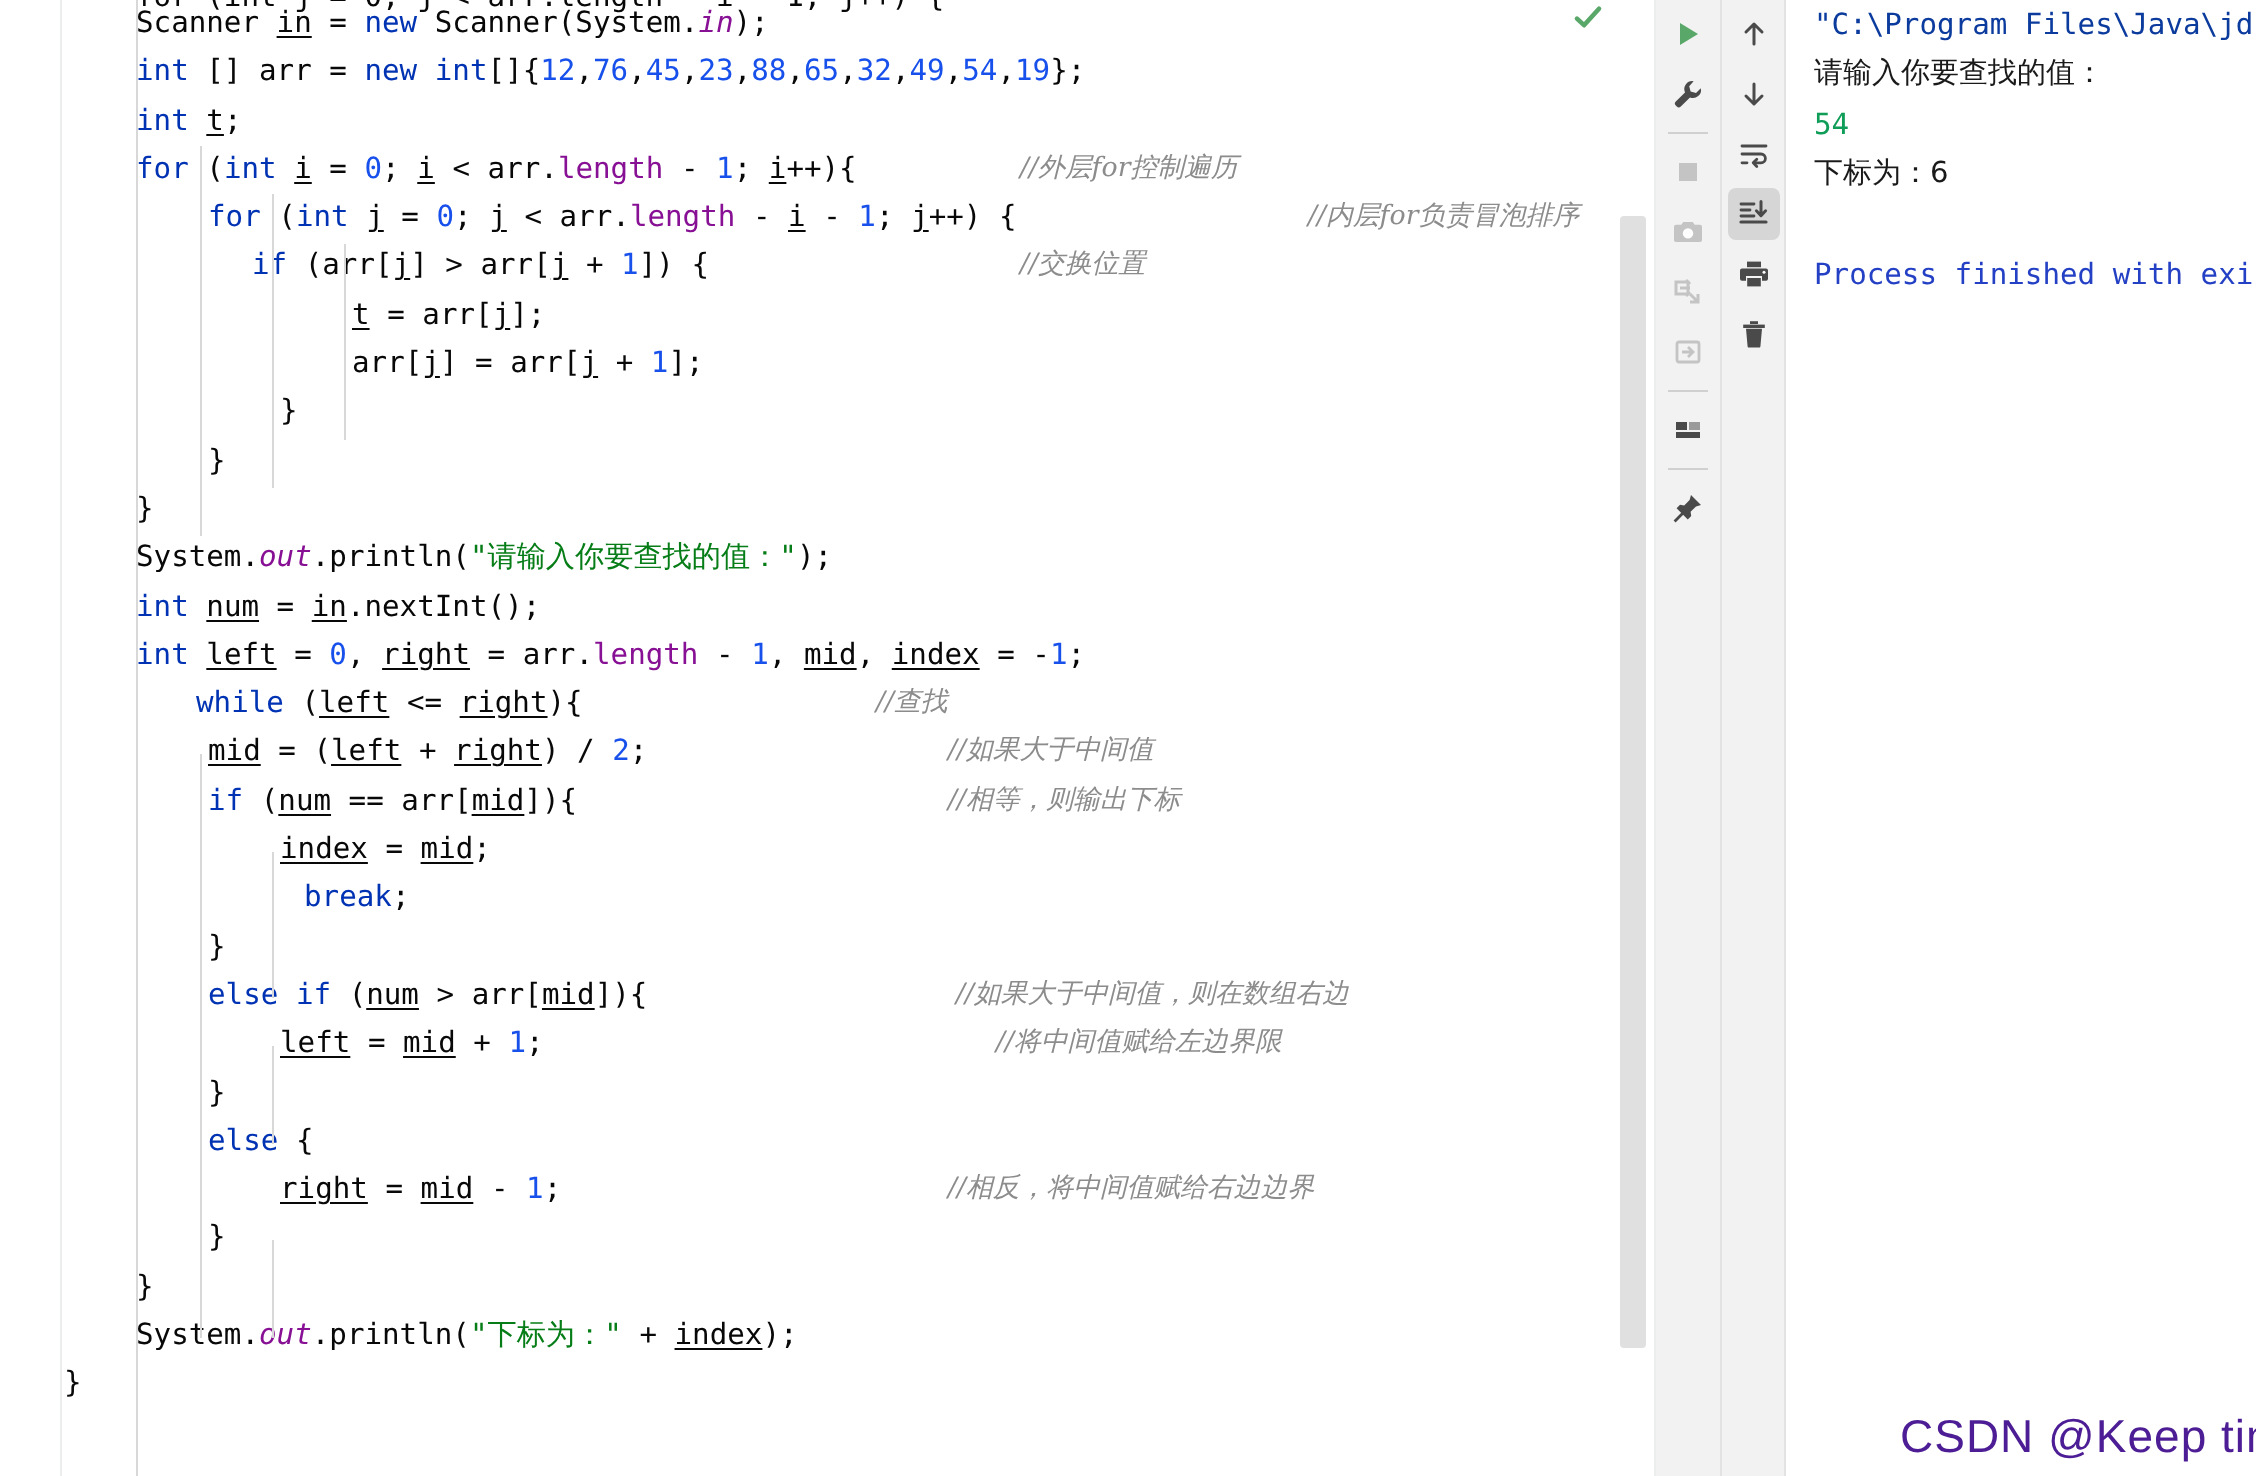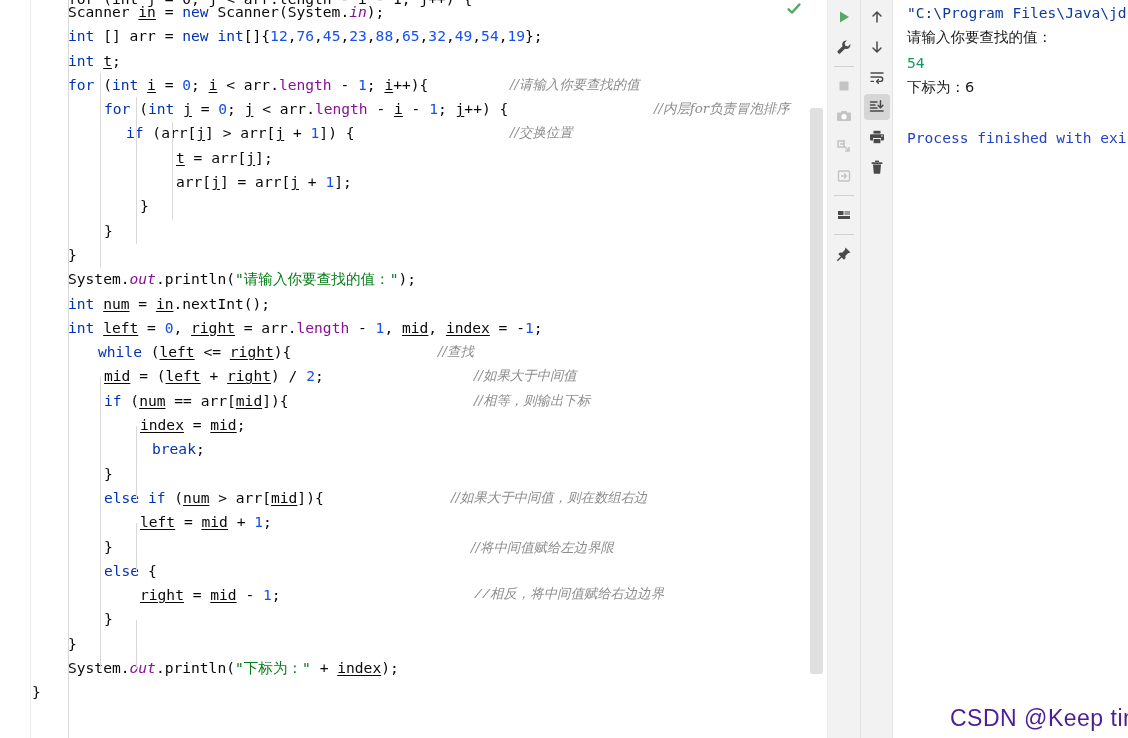--- a/index.html
+++ b/index.html
@@ -224,42 +224,42 @@
   <div class="editor">
     <div class="gutter"></div>
     <div class="gutter-sep"></div>
 
     <div class="clipped-top">for (int j = 0; j &lt; arr.length - i - 1; j++) {</div>
 
     <div class="code-area" id="code-area">
         <div class="code-line"><span class="txt" style="left: 37px;">Scanner <span class="id-u">in</span> = <span class="kw">new</span> Scanner(System.<span class="fld">in</span>);</span></div>
         <div class="code-line"><span class="txt" style="left: 37px;"><span class="kw">int</span> [] arr = <span class="kw">new</span> <span class="kw">int</span>[]{<span class="num">12</span>,<span class="num">76</span>,<span class="num">45</span>,<span class="num">23</span>,<span class="num">88</span>,<span class="num">65</span>,<span class="num">32</span>,<span class="num">49</span>,<span class="num">54</span>,<span class="num">19</span>};</span></div>
         <div class="code-line"><span class="txt" style="left: 37px;"><span class="kw">int</span> <span class="id-u">t</span>;</span></div>
-        <div class="code-line"><span class="txt" style="left: 37px;"><span class="kw">for</span> (<span class="kw">int</span> <span class="id-u">i</span> = <span class="num">0</span>; <span class="id-u">i</span> &lt; arr.<span class="prop">length</span> - <span class="num">1</span>; <span class="id-u">i</span>++){</span><span class="cmt" style="left: 479px;">//请输入你要查找的值</span></div>
+        <div class="code-line"><span class="txt" style="left: 37px;"><span class="kw">for</span> (<span class="kw">int</span> <span class="id-u">i</span> = <span class="num">0</span>; <span class="id-u">i</span> &lt; arr.<span class="prop">length</span> - <span class="num">1</span>; <span class="id-u">i</span>++){</span><span class="cmt" style="left: 479px;">//外层for控制遍历</span></div>
         <div class="code-line"><span class="txt" style="left: 73px;"><span class="kw">for</span> (<span class="kw">int</span> <span class="id-u">j</span> = <span class="num">0</span>; <span class="id-u">j</span> &lt; arr.<span class="prop">length</span> - <span class="id-u">i</span> - <span class="num">1</span>; <span class="id-u">j</span>++) {</span><span class="cmt" style="left: 623px;">//内层for负责冒泡排序</span></div>
         <div class="code-line"><span class="txt" style="left: 95px;"><span class="kw">if</span> (arr[<span class="id-u">j</span>] &gt; arr[<span class="id-u">j</span> + <span class="num">1</span>]) {</span><span class="cmt" style="left: 479px;">//交换位置</span></div>
         <div class="code-line"><span class="txt" style="left: 145px;"><span class="id-u">t</span> = arr[<span class="id-u">j</span>];</span></div>
         <div class="code-line"><span class="txt" style="left: 145px;">arr[<span class="id-u">j</span>] = arr[<span class="id-u">j</span> + <span class="num">1</span>];</span></div>
         <div class="code-line"><span class="txt" style="left: 109px;">}</span></div>
         <div class="code-line"><span class="txt" style="left: 73px;">}</span></div>
         <div class="code-line"><span class="txt" style="left: 37px;">}</span></div>
         <div class="code-line"><span class="txt" style="left: 37px;">System.<span class="fld">out</span>.println(<span class="str">"请输入你要查找的值："</span>);</span></div>
         <div class="code-line"><span class="txt" style="left: 37px;"><span class="kw">int</span> <span class="id-u">num</span> = <span class="id-u">in</span>.nextInt();</span></div>
         <div class="code-line"><span class="txt" style="left: 37px;"><span class="kw">int</span> <span class="id-u">left</span> = <span class="num">0</span>, <span class="id-u">right</span> = arr.<span class="prop">length</span> - <span class="num">1</span>, <span class="id-u">mid</span>, <span class="id-u">index</span> = -<span class="num">1</span>;</span></div>
         <div class="code-line"><span class="txt" style="left: 37px; margin-left: 30px;"><span class="kw">while</span> (<span class="id-u">left</span> &lt;= <span class="id-u">right</span>){</span><span class="cmt" style="left: 407px;">//查找</span></div>
         <div class="code-line"><span class="txt" style="left: 73px;"><span class="id-u">mid</span> = (<span class="id-u">left</span> + <span class="id-u">right</span>) / <span class="num">2</span>;</span><span class="cmt" style="left: 443px;">//如果大于中间值</span></div>
         <div class="code-line"><span class="txt" style="left: 73px;"><span class="kw">if</span> (<span class="id-u">num</span> == arr[<span class="id-u">mid</span>]){</span><span class="cmt" style="left: 443px;">//相等，则输出下标</span></div>
         <div class="code-line"><span class="txt" style="left: 109px;"><span class="id-u">index</span> = <span class="id-u">mid</span>;</span></div>
         <div class="code-line"><span class="txt" style="left: 109px; margin-left: 12px;"><span class="kw">break</span>;</span></div>
         <div class="code-line"><span class="txt" style="left: 73px;">}</span></div>
-        <div class="code-line"><span class="txt" style="left: 73px;"><span class="kw">else</span> <span class="kw">if</span> (<span class="id-u">num</span> &gt; arr[<span class="id-u">mid</span>]){</span><span class="cmt" style="left: 420px;">//如果大于中间值，则在数组右边</span></div>
-        <div class="code-line"><span class="txt" style="left: 109px;"><span class="id-u">left</span> = <span class="id-u">mid</span> + <span class="num">1</span>;</span><span class="cmt" style="left: 440px; margin-top: 26px;">//将中间值赋给左边界限</span></div>
+        <div class="code-line"><span class="txt" style="left: 73px;"><span class="kw">else</span> <span class="kw">if</span> (<span class="id-u">num</span> &gt; arr[<span class="id-u">mid</span>]){</span><span class="cmt" style="left: 447px;">//如果大于中间值，则在数组右边</span></div>
+        <div class="code-line"><span class="txt" style="left: 109px;"><span class="id-u">left</span> = <span class="id-u">mid</span> + <span class="num">1</span>;</span><span class="cmt" style="left: 467px;">//将中间值赋给左边界限</span></div>
         <div class="code-line"><span class="txt" style="left: 73px;">}</span></div>
         <div class="code-line"><span class="txt" style="left: 73px;"><span class="kw">else</span> {</span></div>
-        <div class="code-line"><span class="txt" style="left: 109px;"><span class="id-u">right</span> = <span class="id-u">mid</span> - <span class="num">1</span>;</span><span class="cmt" style="left: 443px; font-family: Liberation Mono, monospace;">//相反，将中间值赋给右边边界</span></div>
+        <div class="code-line"><span class="txt" style="left: 109px;"><span class="id-u">right</span> = <span class="id-u">mid</span> - <span class="num">1</span>;</span><span class="cmt" style="left: 443px;">//相反，将中间值赋给右边边界</span></div>
         <div class="code-line"><span class="txt" style="left: 73px;">}</span></div>
         <div class="code-line"><span class="txt" style="left: 37px;">}</span></div>
         <div class="code-line"><span class="txt" style="left: 37px;">System.<span class="fld">out</span>.println(<span class="str">"下标为："</span> + <span class="id-u">index</span>);</span></div>
         <div class="code-line"><span class="txt" style="left: 1px;">}</span></div>
       </div>
 
     <div class="guide" style="left:68px; top:0px; height:738px;"></div>
     <div class="guide" style="left:100px; top:73px; height:195px;"></div>
     <div class="guide" style="left:136px; top:97px; height:147px;"></div>
     <div class="guide" style="left:172px; top:122px; height:98px;"></div>

